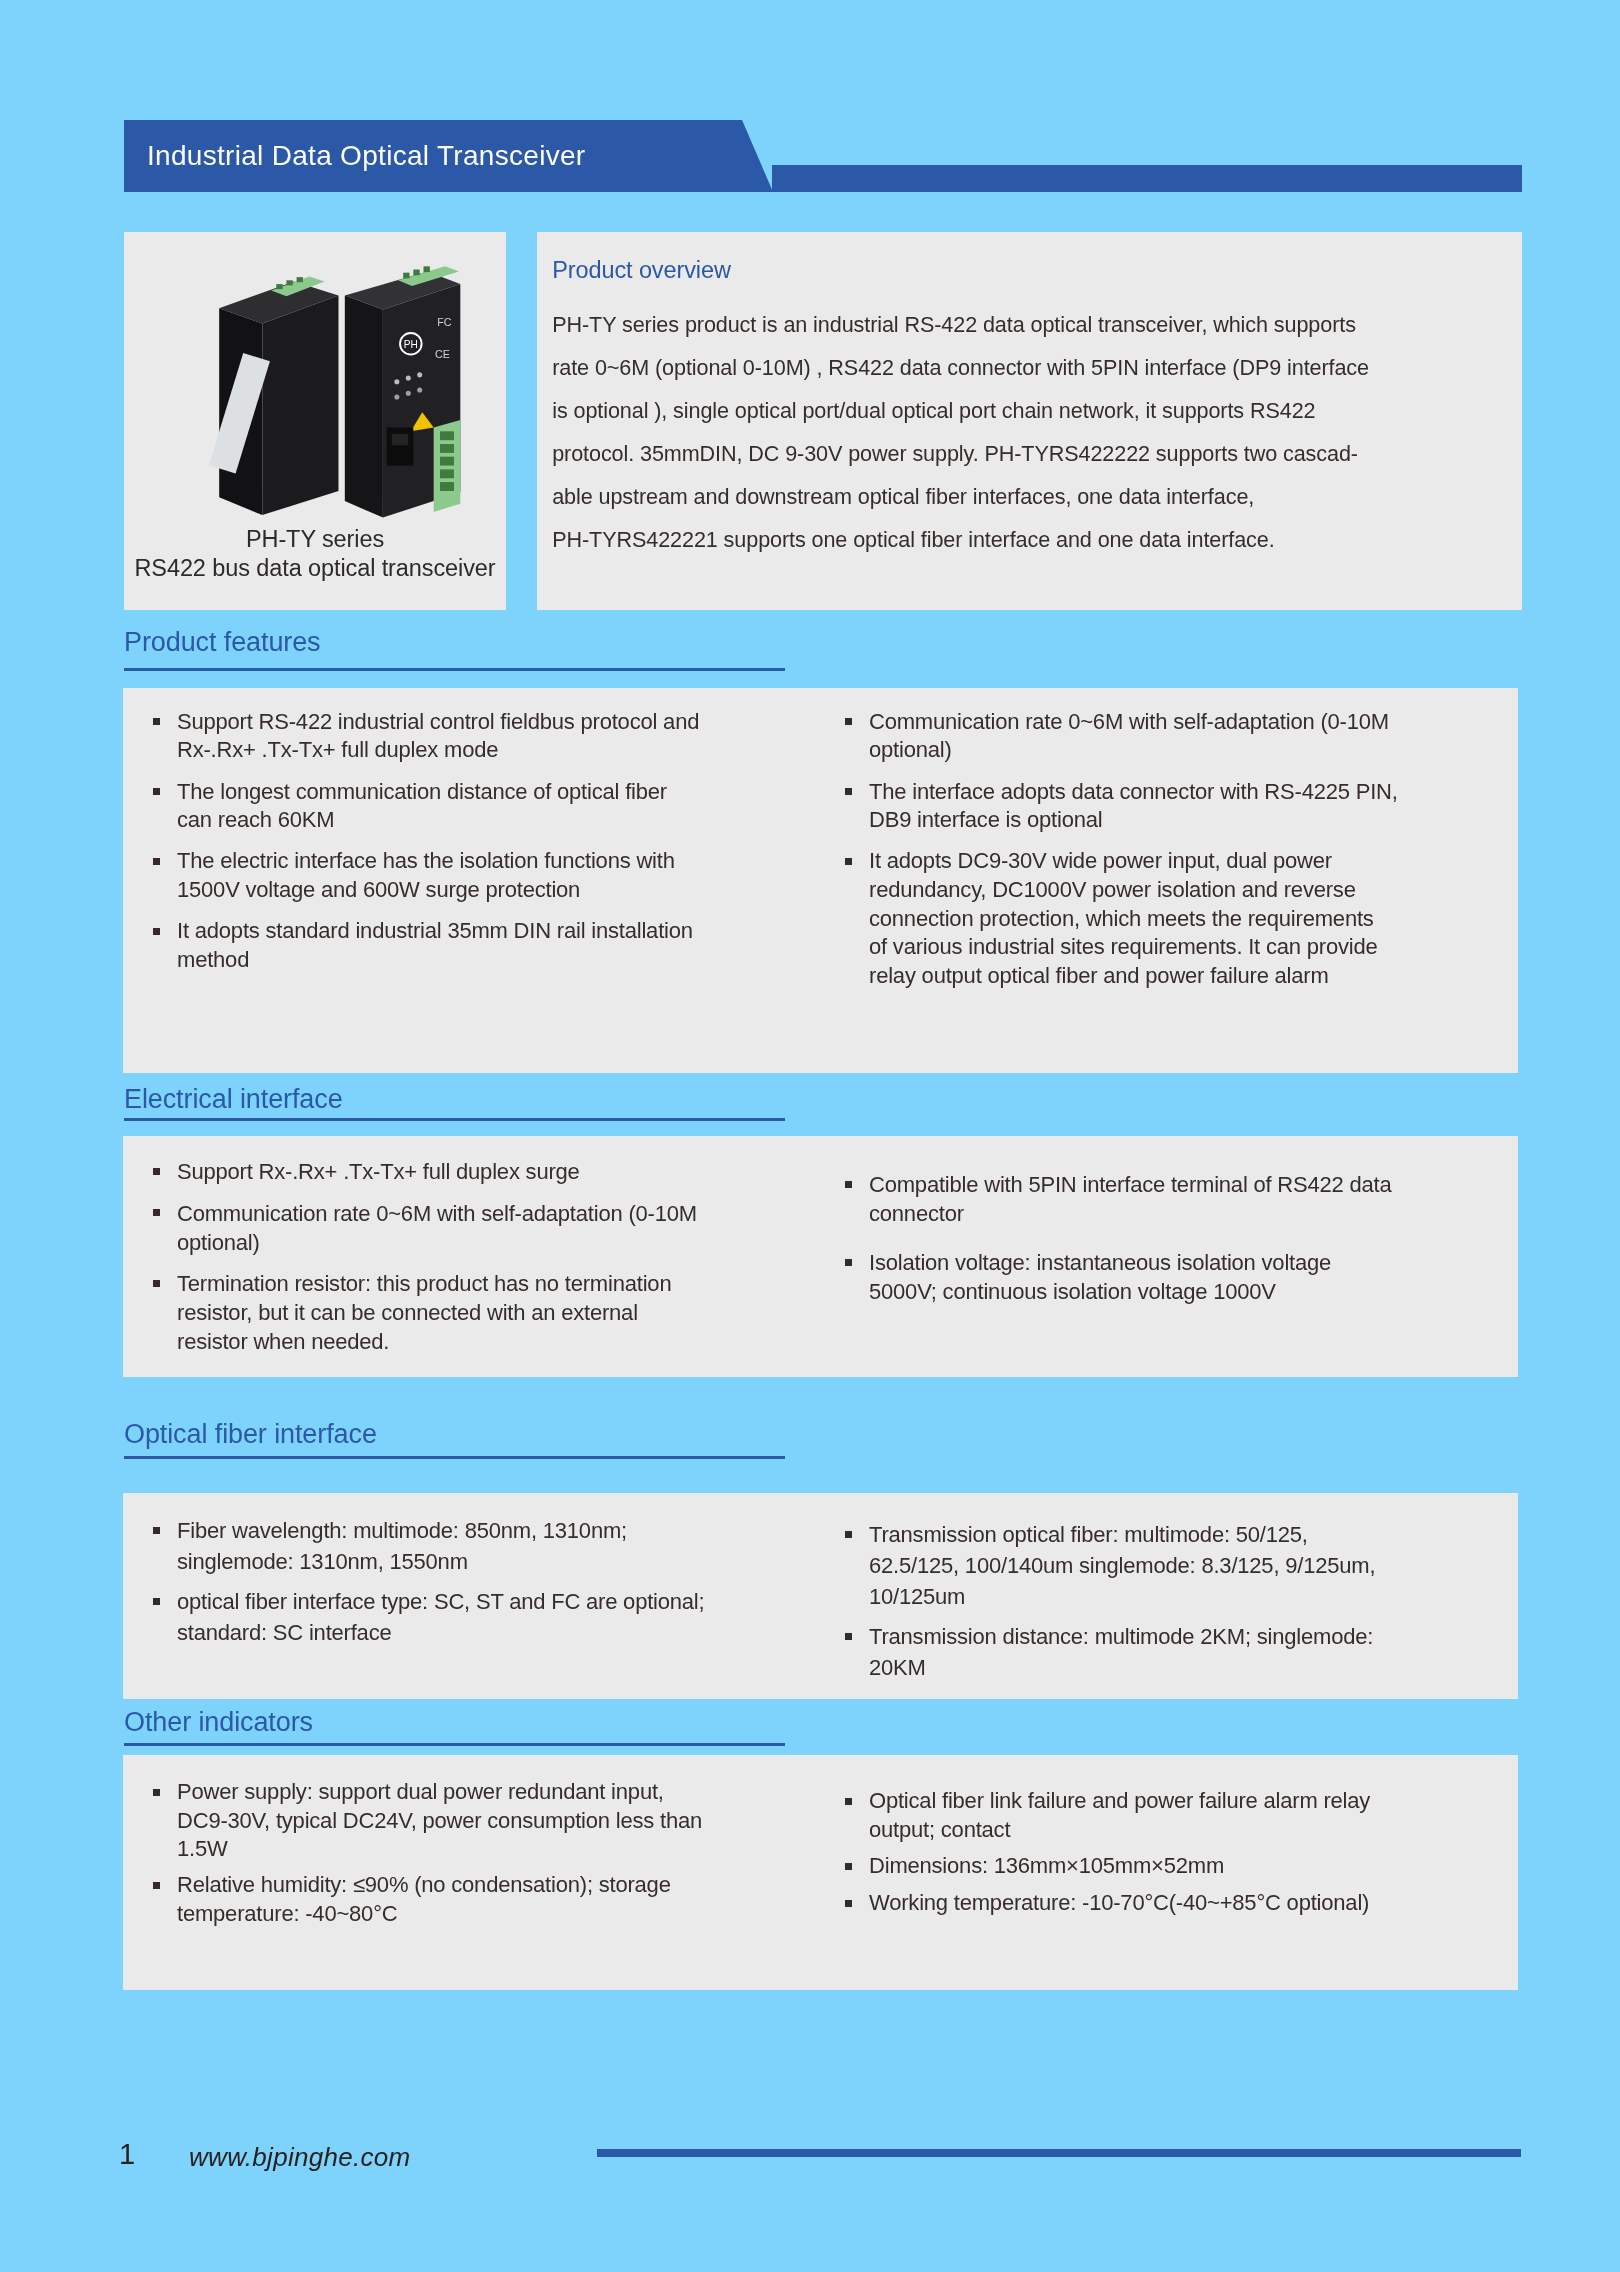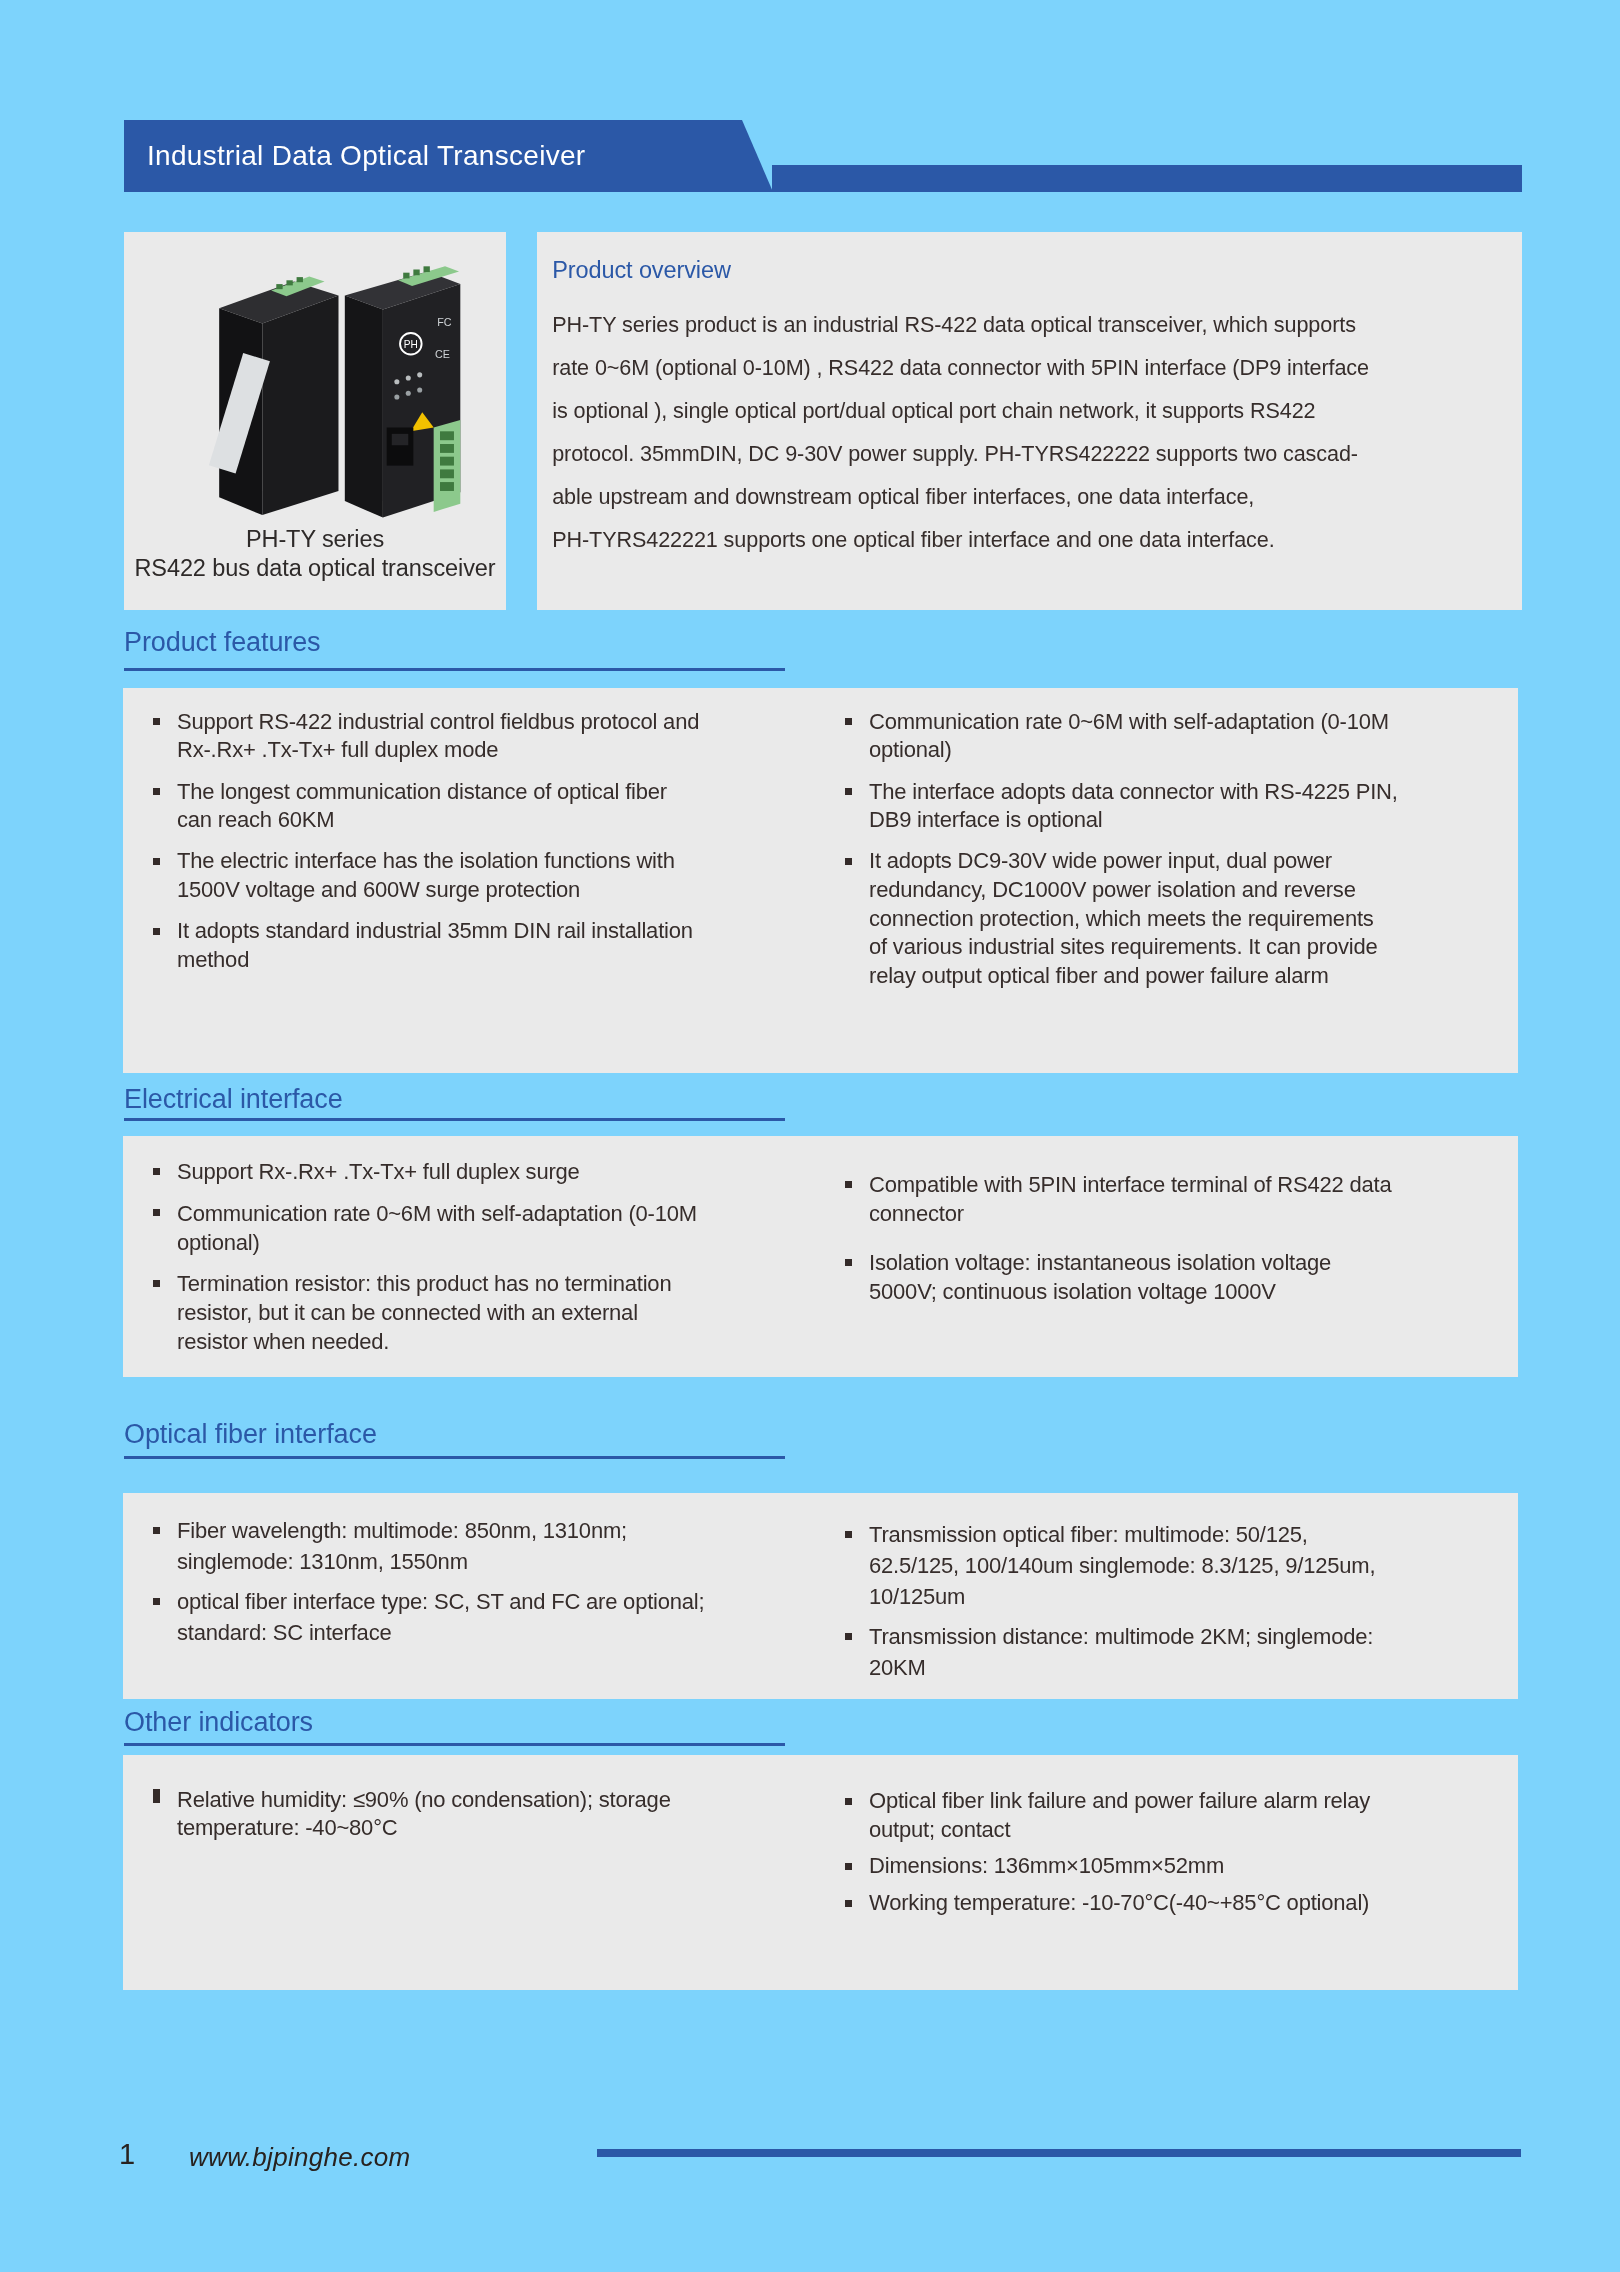--- a/index.html
+++ b/index.html
@@ -227,21 +227,23 @@
 10/125um</span></div>
       <div class="item"><span class="bullet"></span><span>Transmission distance: multimode 2KM; singlemode:
 20KM</span></div>
     </div>
   </div>
 
   <div class="section-heading" style="top:1707px;">Other indicators</div>
   <div class="rule" style="top:1743px;"></div>
   <div class="panel other-panel">
     <div class="col other-colL">
-      <div class="item"><span class="bullet"></span></div>
+      <div class="item"><span class="bullet"></span><span>Power supply: support dual power redundant input,
+DC9-30V, typical DC24V, power consumption less than
+1.5W</span></div>
       <div class="item"><span class="bullet"></span><span>Relative humidity: ≤90% (no condensation); storage
 temperature: -40~80°C</span></div>
     </div>
     <div class="col other-colR">
       <div class="item"><span class="bullet"></span><span>Optical fiber link failure and power failure alarm relay
 output; contact</span></div>
       <div class="item"><span class="bullet"></span><span>Dimensions: 136mm×105mm×52mm</span></div>
       <div class="item"><span class="bullet"></span><span>Working temperature: -10-70°C(-40~+85°C optional)</span></div>
     </div>
   </div>

